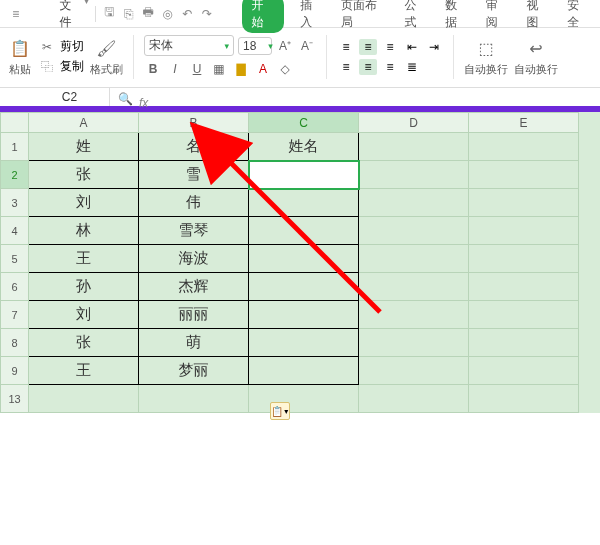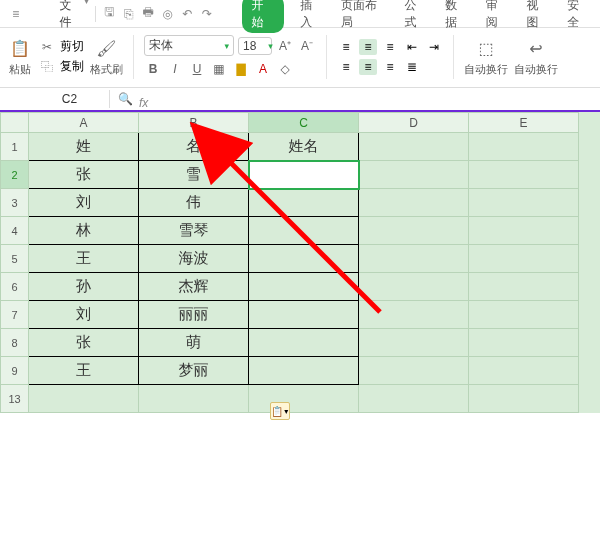--- a/index.html
+++ b/index.html
@@ -96,23 +96,23 @@
   .dd { color: #2aad4f; font-size: 9px; }
   .align-btn {
     width: 18px; height: 16px;
     display:flex; align-items:center; justify-content:center;
   }
   .align-btn.active { background: #d4ead9; border-radius:2px; }
   .vsep { width:1px; background:#e4e4e4; height:44px; margin:0 4px;}
   
   .namebar {
     display:flex;
-    align-items:center;
+    align-items:flex-start;
     height:24px;
-    border-bottom:2px solid #6d28d9;
+    border-bottom:6px solid #6d28d9;
     background:#fff;
   }
   .namebox {
     width:80px;
     text-align:center;
     font-size:12px;
     color:#333;
     border-right:1px solid #ddd;
     margin-left:30px;
     padding:2px 4px;

